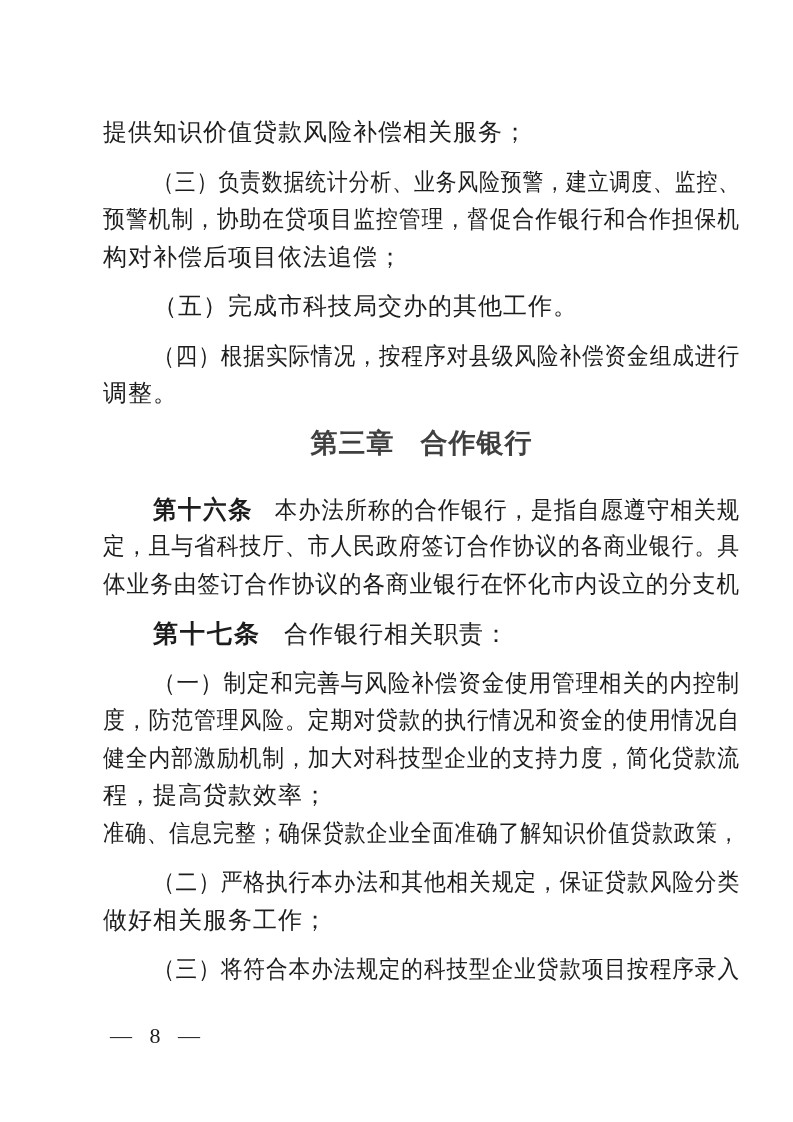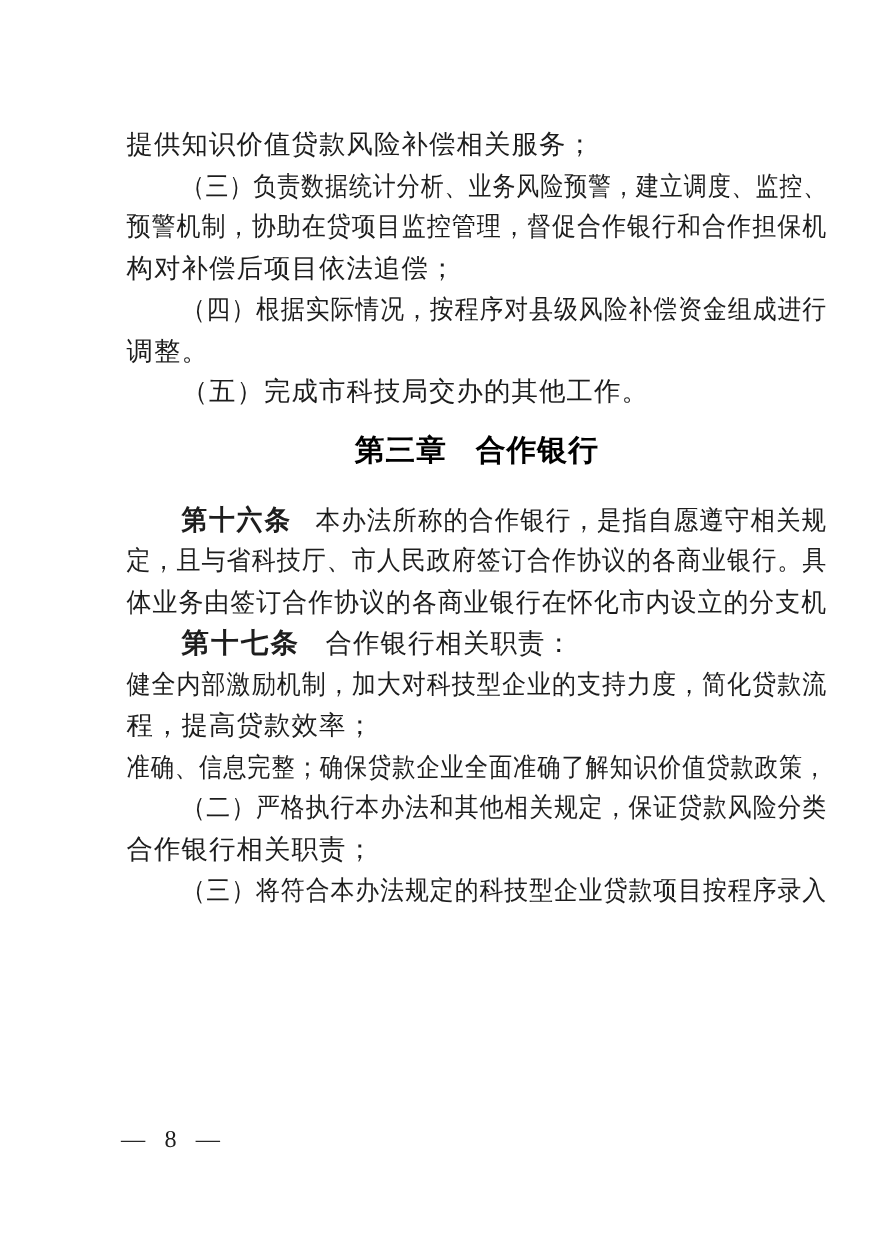--- a/index.html
+++ b/index.html
@@ -5,52 +5,52 @@
   html,body{margin:0;padding:0;background:#ffffff;}
   .page{
     position:relative;
     width:793px;height:1122px;
     background:#ffffff;
     overflow:hidden;
     font-family:"Liberation Serif","DejaVu Serif",serif;
     color:#1d1d1d;
   }
   .doc-body{
-    position:absolute;left:115px;top:114px;width:637px;
+    position:absolute;left:103px;top:114px;width:637px;
   }
   .paragraph{margin:0;padding:0;}
   .line{
     height:37.5px;
     line-height:37.5px;
     font-size:24px;
     letter-spacing:1px;
     white-space:nowrap;
     overflow:visible;
   }
-  .line.indent{padding-left:50px;}
+  .line.indent{padding-left:50px;margin-top:12px;}
   .t{
     display:inline-block;
     white-space:nowrap;
     transform-origin:0 50%;
   }
   .kw{
     font-family:"Liberation Sans","DejaVu Sans",sans-serif;
     font-weight:700;
     font-size:25px;
     margin-right:23px;
     letter-spacing:2px;
   }
   .chapter-heading{
     margin:16px 0 30px 0;
     line-height:32px;
     text-align:center;
-    font-family:Liberation Serif, serif;
+    font-family:Liberation Mono, monospace;
     font-weight:700;
     font-size:27px;
-    color:#000000;
+    color:#404040;
     letter-spacing:1px;
   }
   .ch-num{margin-right:26px;}
   .footer{
     position:absolute;
     left:110px;top:1023px;
     font-size:22px;
     letter-spacing:6px;
     color:#1d1d1d;
     font-family:"Liberation Serif","DejaVu Serif",serif;
@@ -63,42 +63,44 @@
   <div class="doc-body">
       <div class="paragraph">
         <div class="line"><span class="t"><span class="rest">提供知识价值贷款风险补偿相关服务；</span></span></div>
       </div>
       <div class="paragraph">
         <div class="line fill indent"><span class="t" style="transform: scaleX(0.86963);"><span class="rest">（三）负责数据统计分析、业务风险预警，建立调度、监控、</span></span></div>
         <div class="line fill"><span class="t" style="transform: scaleX(0.91);"><span class="rest">预警机制，协助在贷项目监控管理，督促合作银行和合作担保机</span></span></div>
         <div class="line"><span class="t"><span class="rest">构对补偿后项目依法追偿；</span></span></div>
       </div>
       <div class="paragraph">
+        <div class="line indent"><span class="t"><span class="rest">（五）完成市科技局交办的其他工作。</span></span></div>
+      </div>
+      <div class="paragraph">
         <div class="line fill indent"><span class="t" style="transform: scaleX(0.903077);"><span class="rest">（四）根据实际情况，按程序对县级风险补偿资金组成进行</span></span></div>
         <div class="line"><span class="t"><span class="rest">调整。</span></span></div>
-      </div>
-      <div class="paragraph">
-        <div class="line indent"><span class="t"><span class="rest">（五）完成市科技局交办的其他工作。</span></span></div>
       </div>
       <div class="chapter-heading"><span class="ch-num">第三章</span><span class="ch-title">合作银行</span></div>
       <div class="paragraph">
         <div class="line fill indent"><span class="t" style="transform: scaleX(0.930269);"><b class="kw">第十六条</b><span class="rest">本办法所称的合作银行，是指自愿遵守相关规</span></span></div>
         <div class="line fill"><span class="t" style="transform: scaleX(0.91);"><span class="rest">定，且与省科技厅、市人民政府签订合作协议的各商业银行。具</span></span></div>
         <div class="line fill"><span class="t" style="transform: scaleX(0.943704);"><span class="rest">体业务由签订合作协议的各商业银行在怀化市内设立的分支机</span></span></div>
       </div>
       <div class="paragraph">
         <div class="line indent"><span class="t"><b class="kw">第十七条</b><span class="rest">合作银行相关职责：</span></span></div>
       </div>
       <div class="paragraph">
+        <div class="line fill indent"><span class="t" style="transform: scaleX(0.9392);"><span class="rest">（一）制定和完善与风险补偿资金使用管理相关的内控制</span></span></div>
+        <div class="line fill"><span class="t" style="transform: scaleX(0.91);"><span class="rest">度，防范管理风险。定期对贷款的执行情况和资金的使用情况自</span></span></div>
         <div class="line fill"><span class="t" style="transform: scaleX(0.91);"><span class="rest">健全内部激励机制，加大对科技型企业的支持力度，简化贷款流</span></span></div>
         <div class="line"><span class="t"><span class="rest">程，提高贷款效率；</span></span></div>
       </div>
       <div class="paragraph">
         <div class="line fill"><span class="t" style="transform: scaleX(0.878621);"><span class="rest">准确、信息完整；确保贷款企业全面准确了解知识价值贷款政策，</span></span></div>
         <div class="line fill indent"><span class="t" style="transform: scaleX(0.903077);"><span class="rest">（二）严格执行本办法和其他相关规定，保证贷款风险分类</span></span></div>
-        <div class="line"><span class="t"><span class="rest">合作银行相关职责；</span></span></div>
+        <div class="line"><span class="t"><span class="rest">做好相关服务工作；</span></span></div>
       </div>
       <div class="paragraph">
         <div class="line fill indent"><span class="t" style="transform: scaleX(0.903077);"><span class="rest">（三）将符合本办法规定的科技型企业贷款项目按程序录入</span></span></div>
       </div>
     </div>
   <div class="footer">— 8 —</div>
 </div>
 
 </body></html>

